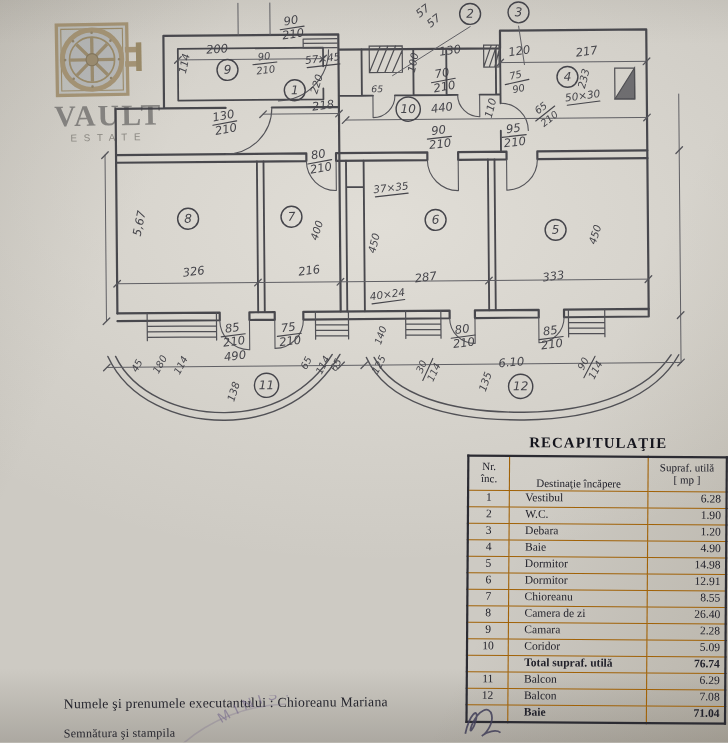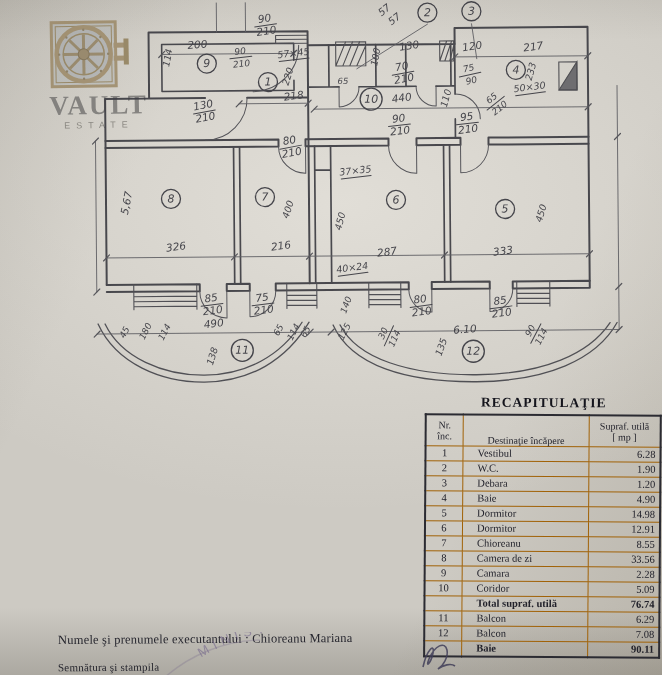--- a/index.html
+++ b/index.html
@@ -457,21 +457,21 @@
           <td class="c-val">12.91</td>
         </tr>
         <tr>
           <td class="c-nr">7</td>
           <td class="c-dest">Chioreanu</td>
           <td class="c-val">8.55</td>
         </tr>
         <tr>
           <td class="c-nr">8</td>
           <td class="c-dest">Camera de zi</td>
-          <td class="c-val">33.56</td>
+          <td class="c-val">26.40</td>
         </tr>
         <tr>
           <td class="c-nr">9</td>
           <td class="c-dest">Camara</td>
           <td class="c-val">2.28</td>
         </tr>
         <tr>
           <td class="c-nr">10</td>
           <td class="c-dest">Coridor</td>
           <td class="c-val">5.09</td>
@@ -487,21 +487,21 @@
           <td class="c-val">6.29</td>
         </tr>
         <tr>
           <td class="c-nr">12</td>
           <td class="c-dest">Balcon</td>
           <td class="c-val">7.08</td>
         </tr>
         <tr class="row-bold">
           <td class="c-nr"></td>
           <td class="c-dest">Baie</td>
-          <td class="c-val">90.11</td>
+          <td class="c-val">71.04</td>
         </tr>
       </tbody>
   </table>
 </div>
 
 <div id="executor-line">Numele şi prenumele executantului : Chioreanu Mariana</div>
 <div id="signature-line">Semnătura şi stampila</div>
 
 <svg id="stamp" width="240" height="43" viewBox="0 0 240 43">
   <path id="stampArc" d="M28,44 A170,170 0 0 1 225,18" fill="none" stroke="none"></path>

